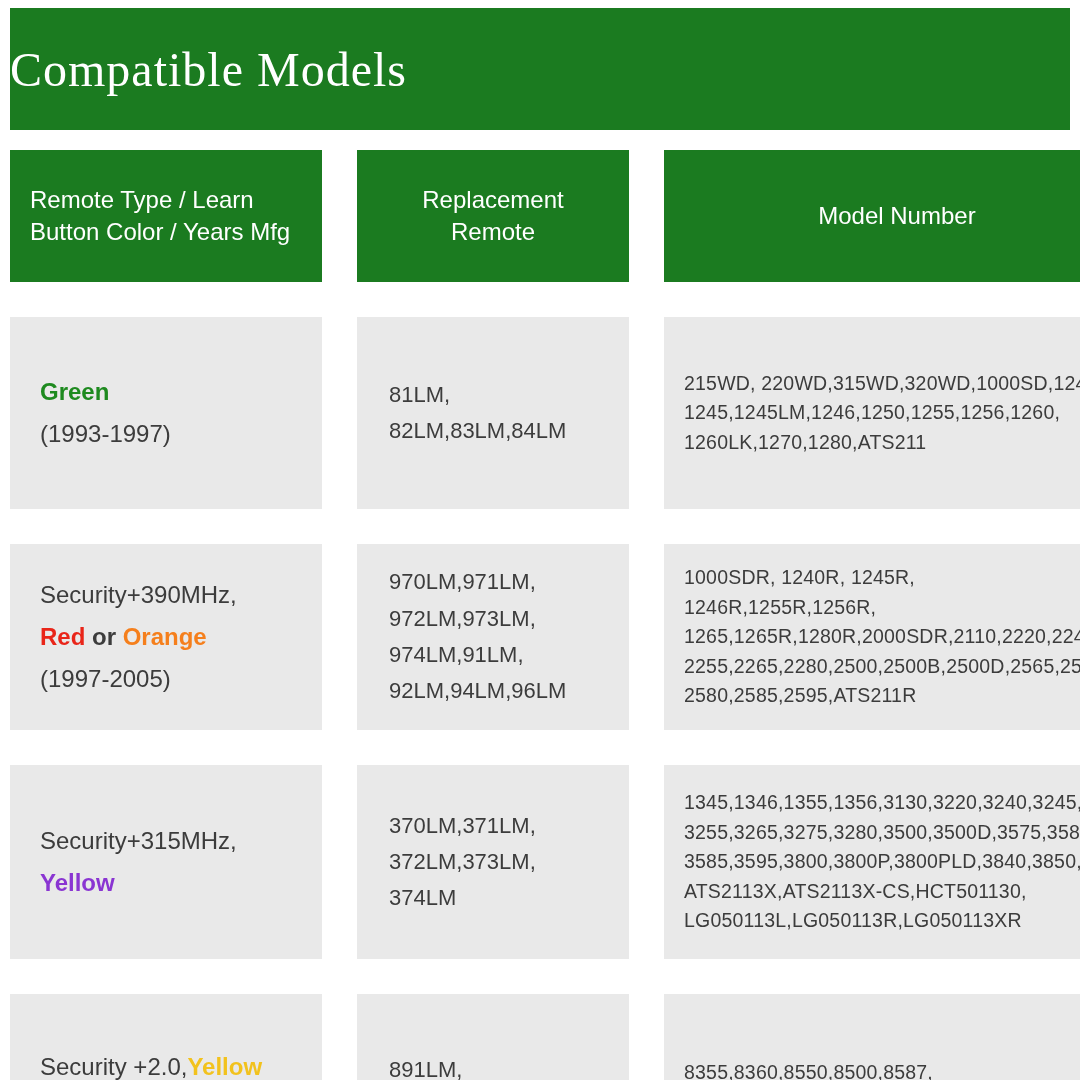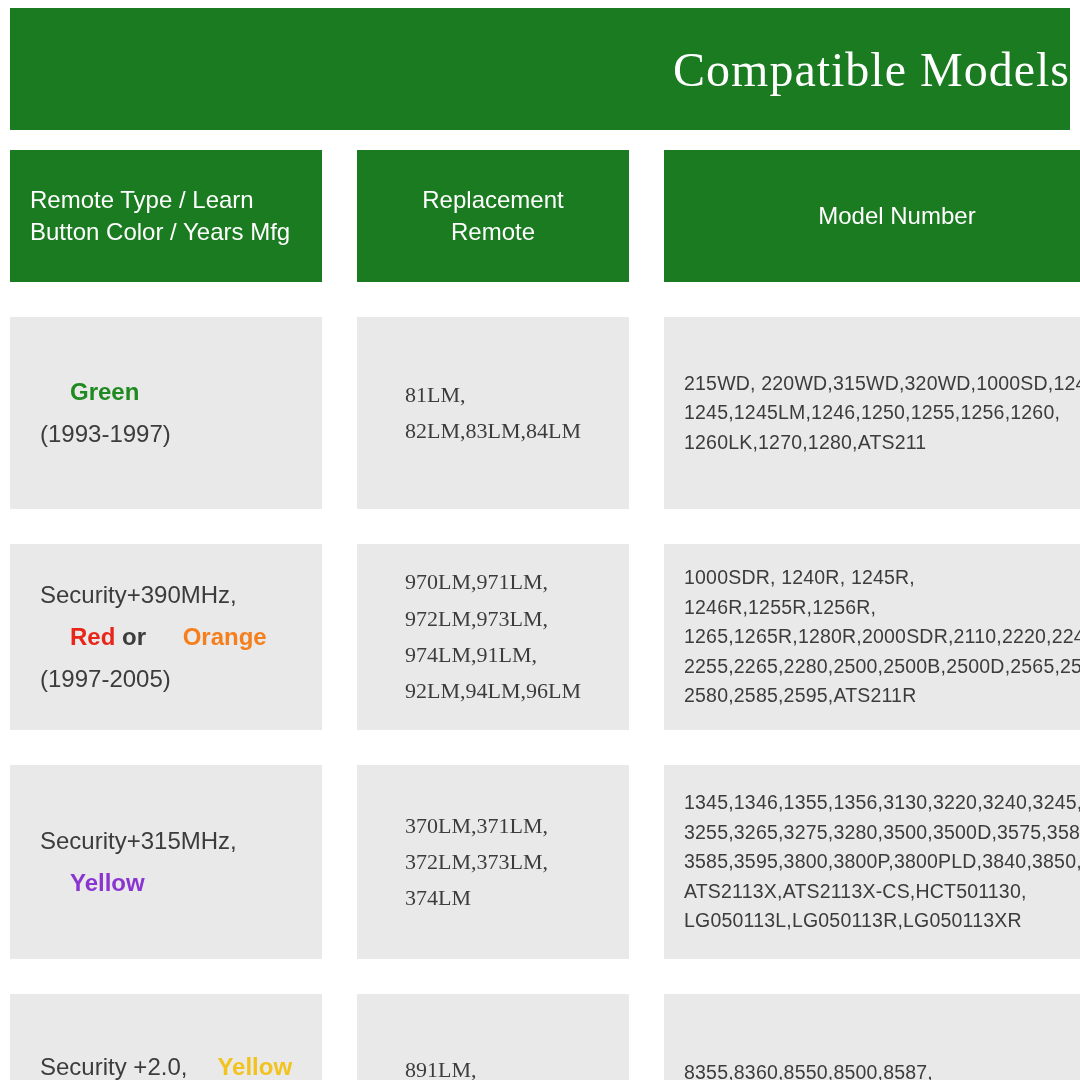--- a/index.html
+++ b/index.html
@@ -12,21 +12,21 @@
   body{
     font-family:"Liberation Sans", sans-serif;
     color:var(--text);
   }
   .page{padding:8px 10px 0 10px;width:1080px;}
 
   
   .banner{
     height:122px;
     background:var(--green);
-    display:flex;align-items:center;justify-content:flex-end;
+    display:flex;align-items:center;justify-content:flex-start;
     margin-bottom:20px;
   }
   .banner h1{
     font-family:"Liberation Serif", serif;
     font-weight:500;
     font-size:48px;
     color:#ffffff;
     letter-spacing:1px;
   }
 
@@ -52,30 +52,29 @@
   .hcell.center{justify-content:center;text-align:center;}
 
   .cell{background:var(--row-bg);}
 
   .type-cell{
     display:flex;flex-direction:column;justify-content:center;
     padding-left:30px;
     font-size:24px;
   }
   .type-line{margin:7px 0;}
-  .cword{font-weight:700;margin-left:30px;}
+  .cword{font-weight:700;}
   .conj{font-weight:700;color:var(--text);}
 
   .remote-cell{
     display:flex;align-items:center;
-    padding-left:48px;
+    padding-left:32px;
     font-size:22px;
     line-height:1.65;
     white-space:pre-line;
-    font-family:Liberation Serif, serif;
   }
 
   .model-cell{
     display:flex;align-items:center;
     padding:0 20px;
     font-size:19.5px;
     line-height:1.52;
     white-space:pre-line;
     letter-spacing:0.2px;
   }

